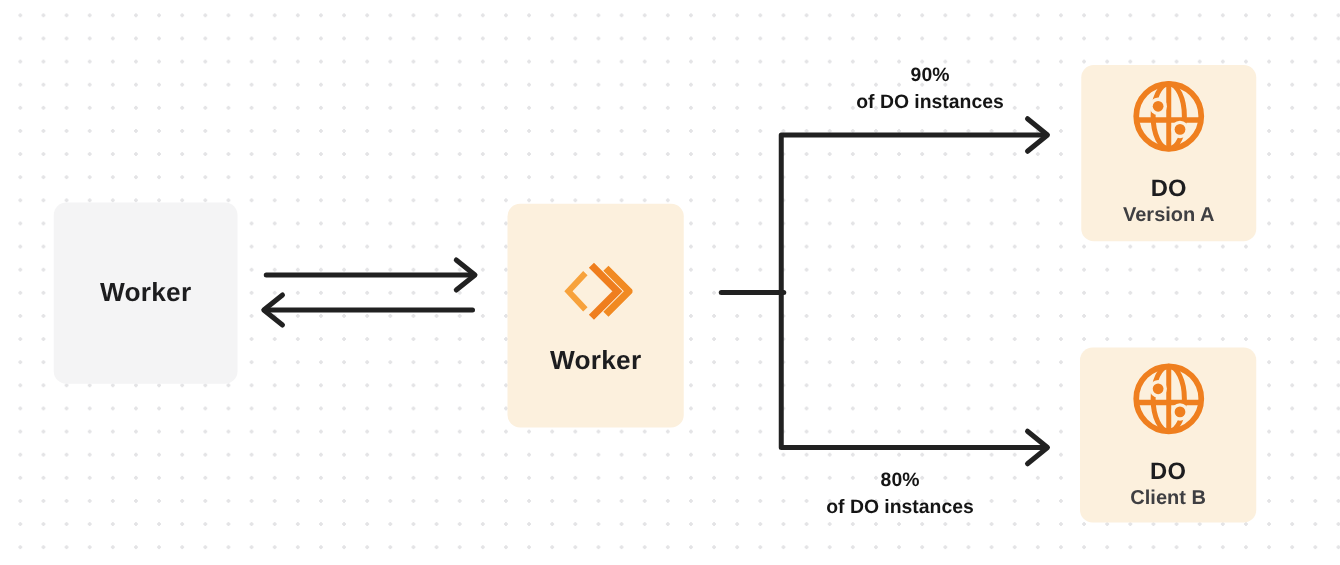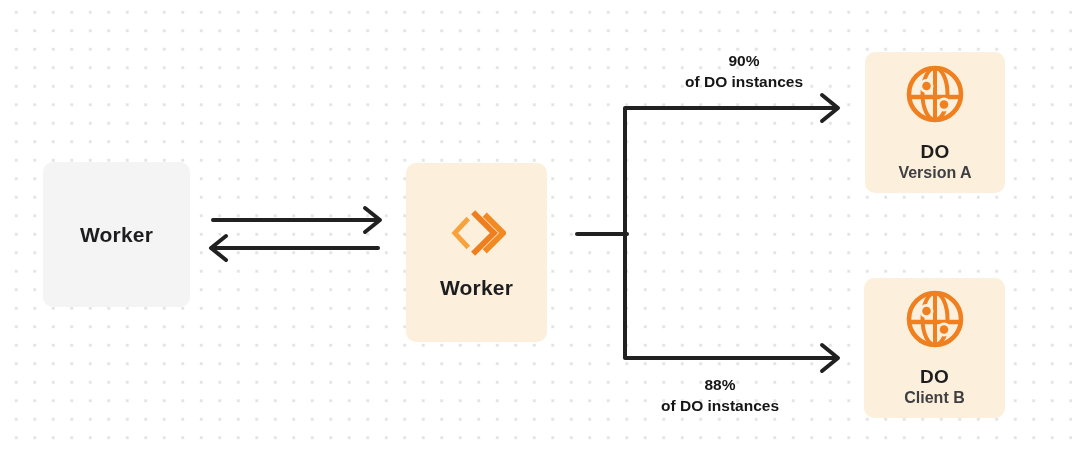--- a/index.html
+++ b/index.html
@@ -83,21 +83,21 @@
       <path d="M822,95 L838,108 L822,121"></path>
       <path d="M822,345 L838,358 L822,371"></path>
     </g>
   </svg>
 
   <div class="branch-label label-top">
     <div>90%</div>
     <div>of DO instances</div>
   </div>
   <div class="branch-label label-bottom">
-    <div>88%</div>
+    <div>80%</div>
     <div>of DO instances</div>
   </div>
 
   <div class="node node-client">
     <div class="node-title">Worker</div>
   </div>
 
   <div class="node node-worker">
     <span class="icon-wrap">
       <svg width="58" height="56" viewBox="0 0 60 56" fill="none" stroke-linecap="butt" stroke-linejoin="miter">

